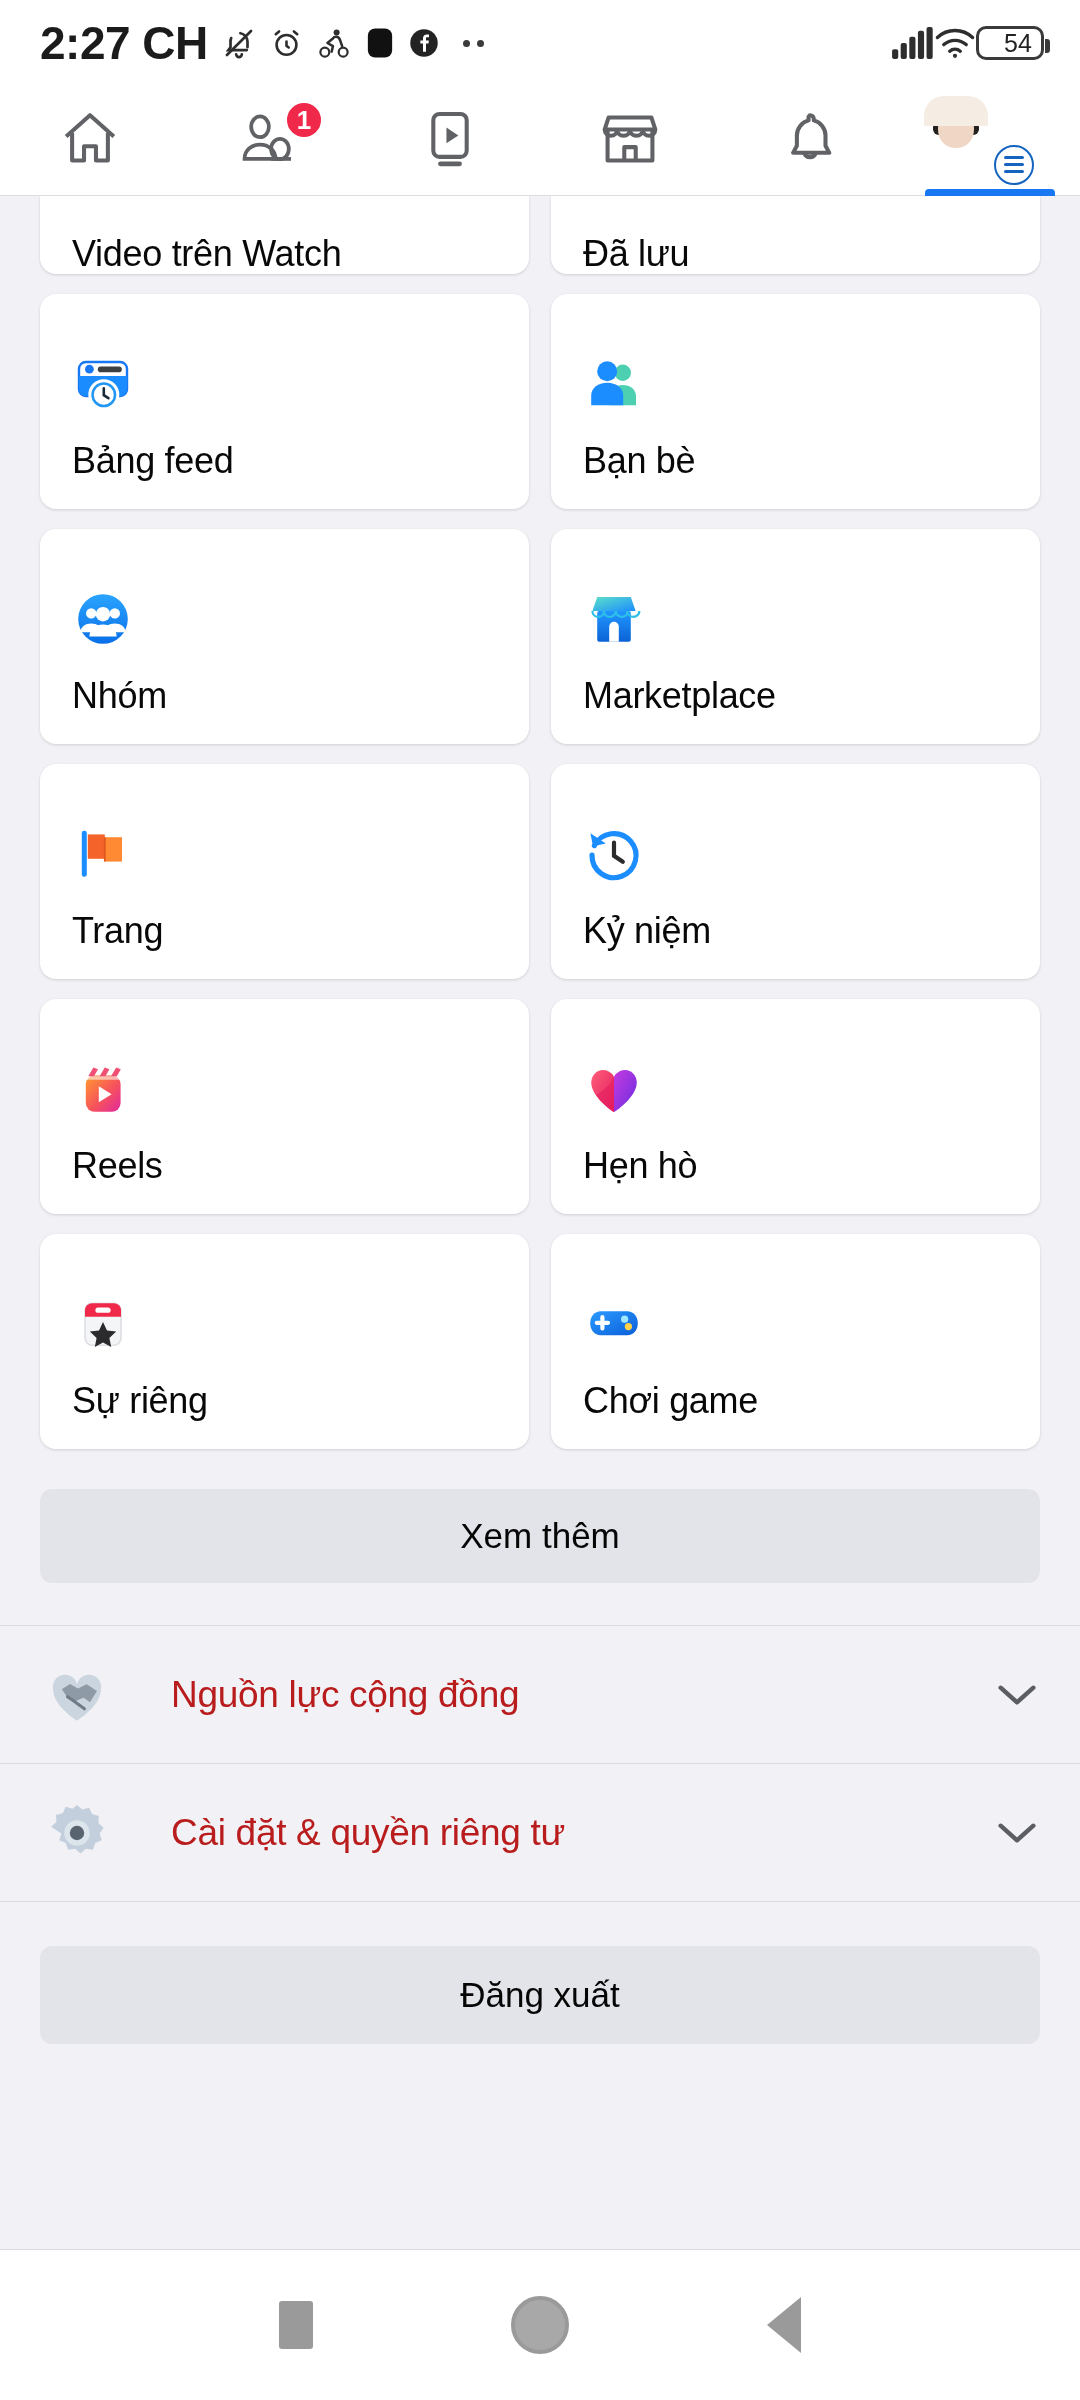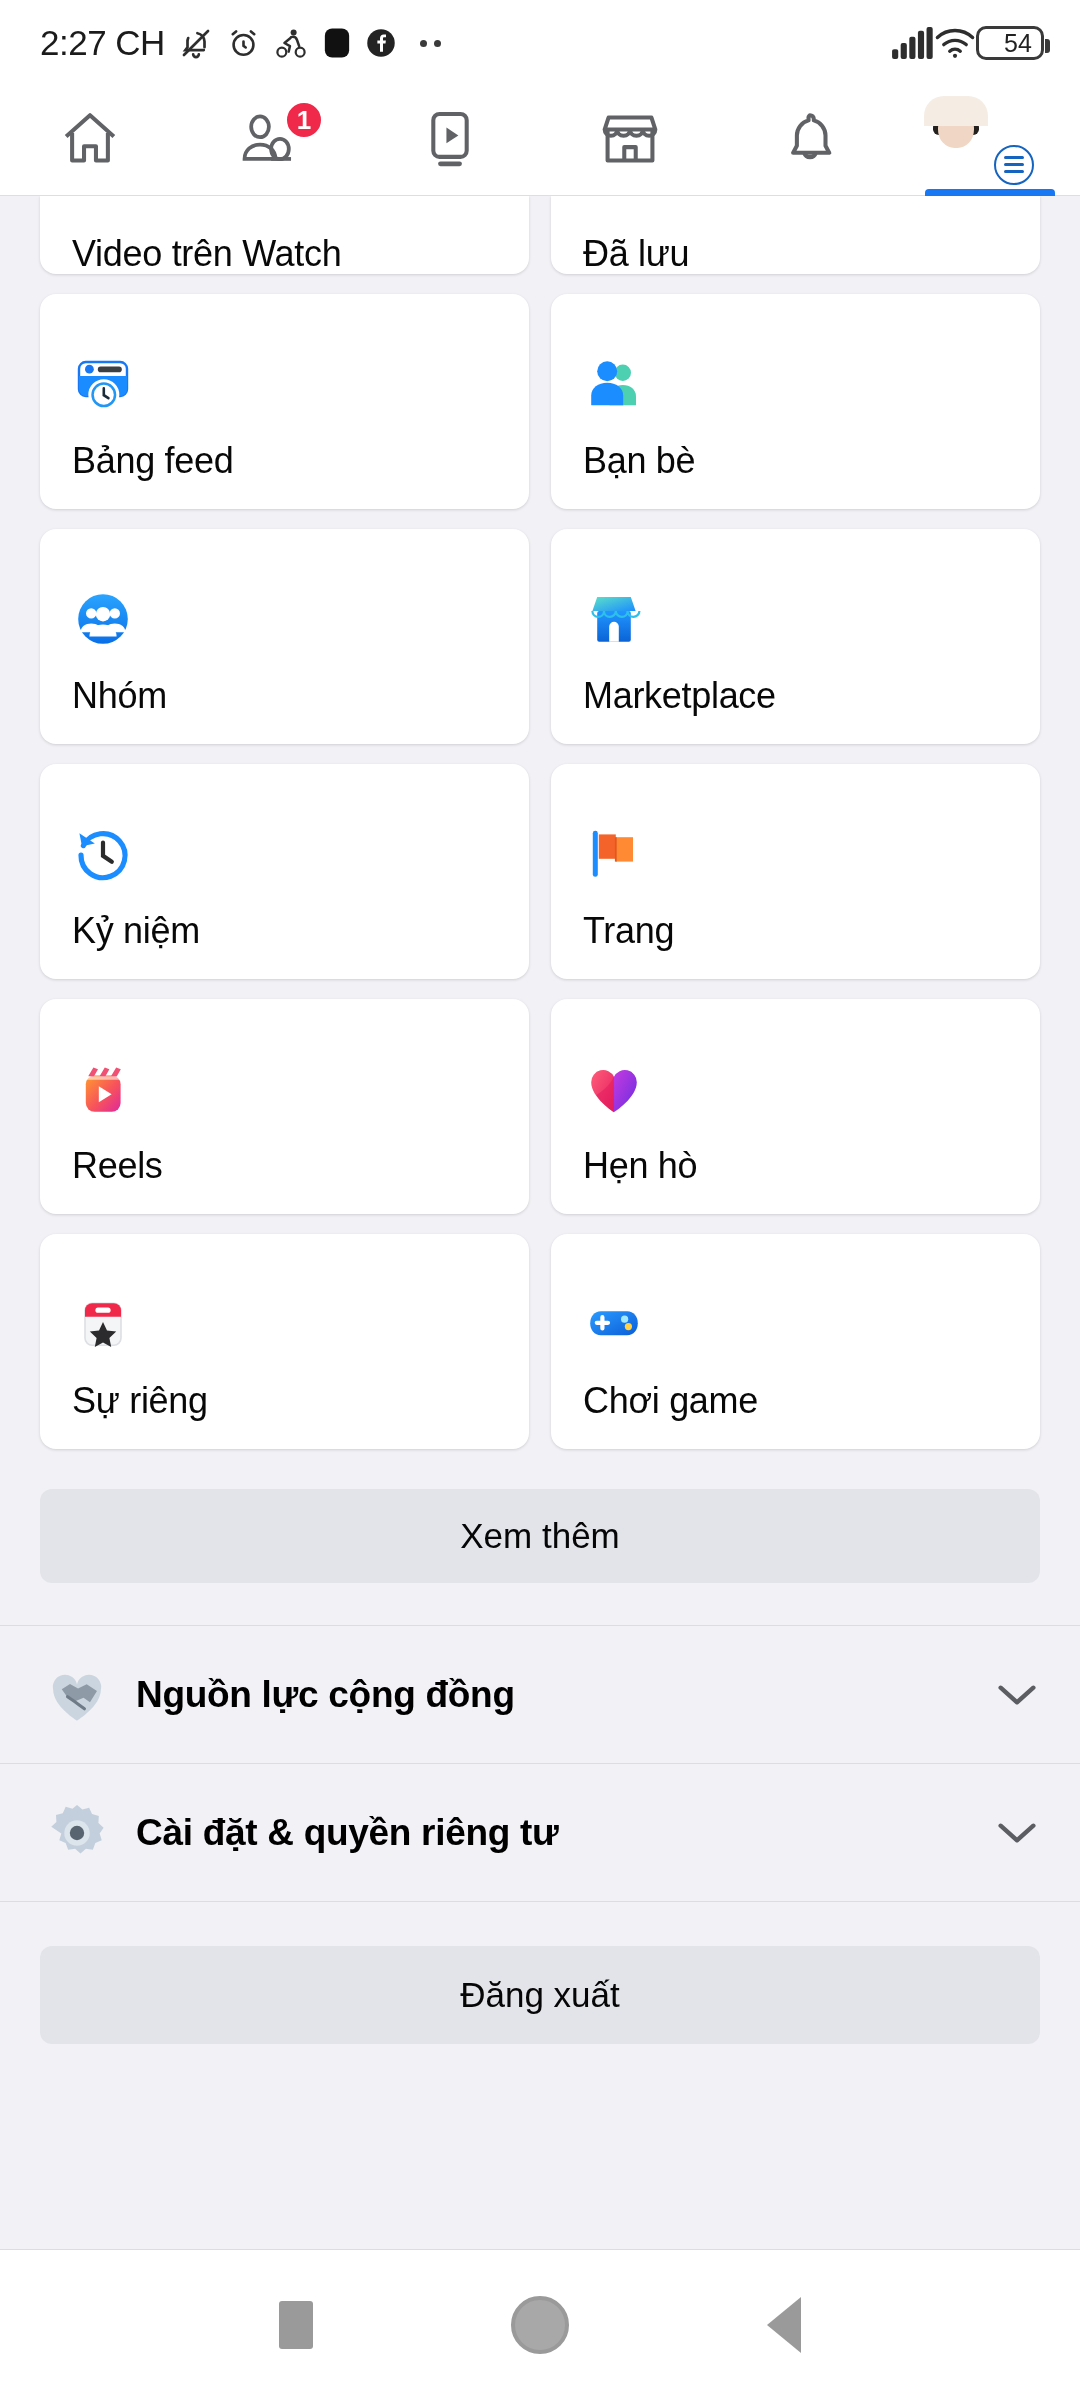--- a/index.html
+++ b/index.html
@@ -11,21 +11,21 @@
   }
   .screen { width:1080px; height:2400px; position:relative; background:#F1F1F6; display:flex; flex-direction:column; }
 
   
   .statusbar {
     height:86px; background:#ffffff; flex:0 0 86px;
     display:flex; align-items:center; justify-content:space-between;
     padding:0 36px 0 40px;
   }
   .sb-left { display:flex; align-items:center; gap:14px; }
-  .sb-time { font-size:35px; color:#1b1b1b; letter-spacing:-0.5px; font-weight:400; white-space:nowrap; }
+  .sb-time { font-size:46px; color:#1b1b1b; letter-spacing:-0.5px; font-weight:700; white-space:nowrap; }
   .sb-ico { display:flex; align-items:center; }
   .sb-right { display:flex; align-items:center; gap:0; }
   .dots { display:flex; gap:7px; align-items:center; margin-left:10px; }
   .dots i { width:7px; height:7px; border-radius:50%; background:#3a3a3a; display:block; }
   .batt {
     width:68px; height:34px; border:3px solid #3a3a3a; border-radius:10px;
     display:flex; align-items:center; justify-content:center; position:relative;
   }
   .batt:after {
     content:""; position:absolute; right:-9px; top:10px; width:5px; height:14px;
@@ -100,21 +100,21 @@
     font-size:35px; color:#060607; font-weight:400; border:none;
   }
 
   .divider { height:1px; background:#dcdde2; }
 
   .row {
     height:138px; display:flex; align-items:center; padding:0 40px;
     border-bottom:1px solid #dcdde2;
   }
   .row .r-ico { width:74px; height:74px; display:flex; align-items:center; justify-content:center; flex:0 0 74px; }
-  .row .r-lbl { flex:1; font-size:37px; color:#000000; margin-left:22px; letter-spacing:-0.3px;font-weight:bold; }
+  .row .r-lbl { flex:1; font-size:37px; color:#b91c1c; margin-left:57px; letter-spacing:-0.3px; }
   .row .chev { width:46px; display:flex; align-items:center; justify-content:center; }
 
   .logout-wrap { padding:44px 40px 40px; }
   .logout {
     width:100%; height:98px; border-radius:12px; background:#E3E4E9;
     display:flex; align-items:center; justify-content:center;
     font-size:35px; color:#060607; border:none;
   }
 
   .spacer { flex:1; background:#F1F1F6; border-bottom:1px solid #dcdde2; }
@@ -347,39 +347,39 @@
             <rect x="6.6" y="11" width="16.8" height="15.4" rx="1" fill="url(#gBody)"></rect>
             <path d="M12.6 26.4v-7.6a2.4 2.4 0 0 1 4.8 0v7.6z" fill="#ffffff"></path>
             <path d="M4.2 11c0 1.7 1.3 2.9 2.9 2.9S10 12.7 10 11M10 11c0 1.7 1.3 2.9 2.9 2.9S15.9 12.7 15.9 11M15.9 11c0 1.7 1.4 2.9 3 2.9s2.9-1.2 2.9-2.9M21.8 11c0 1.7 1.3 2.9 2.9 2.9s3-1.2 3-2.9" fill="none" stroke="#2DC0E8" stroke-width="1.1"></path>
           </svg>
         </span>
         <span class="lbl">Marketplace</span>
       </div>
 
       <div class="card">
         <span class="ico">
+          <svg width="60" height="60" viewBox="0 0 30 30">
+            <rect x="4.4" y="3.4" width="2.5" height="23" rx="1.2" fill="#1C8DFF"></rect>
+            <path d="M7.4 5.2h8.5v12.2H7.4z" fill="#F4642A"></path>
+            <path d="M15.9 6.6h8.6v12.2h-8.6z" fill="#FF8A33"></path>
+            <path d="M15.9 6.6l-0.0 12.2" stroke="#E1581F" stroke-width="0.9"></path>
+          </svg>
+        </span>
+        <span class="lbl">Trang</span>
+      </div>
+
+      <div class="card">
+        <span class="ico">
           <svg width="60" height="60" viewBox="0 0 30 30" fill="none">
             <path d="M5.2 10.8A11 11 0 1 1 4 15.6" stroke="#1C8DFF" stroke-width="2.6" stroke-linecap="round"></path>
             <path d="M3.2 4.6l1.3 6.5 6.4-1.4z" fill="#1C8DFF"></path>
             <path d="M15 9.3v6.6l4.4 3" stroke="#2b2b2b" stroke-width="2.1" stroke-linecap="round"></path>
           </svg>
         </span>
         <span class="lbl">Kỷ niệm</span>
-      </div>
-
-      <div class="card">
-        <span class="ico">
-          <svg width="60" height="60" viewBox="0 0 30 30">
-            <rect x="4.4" y="3.4" width="2.5" height="23" rx="1.2" fill="#1C8DFF"></rect>
-            <path d="M7.4 5.2h8.5v12.2H7.4z" fill="#F4642A"></path>
-            <path d="M15.9 6.6h8.6v12.2h-8.6z" fill="#FF8A33"></path>
-            <path d="M15.9 6.6l-0.0 12.2" stroke="#E1581F" stroke-width="0.9"></path>
-          </svg>
-        </span>
-        <span class="lbl">Trang</span>
       </div>
 
       <div class="card">
         <span class="ico">
           <svg width="60" height="60" viewBox="0 0 30 30">
             <defs>
                 <linearGradient id="gReel" x1="0" y1="0" x2="1" y2="1">
               <stop offset="0" stop-color="#FF9A2E"></stop>
                   <stop offset="0.55" stop-color="#F7535B"></stop>
                   <stop offset="1" stop-color="#E0289D"></stop>

